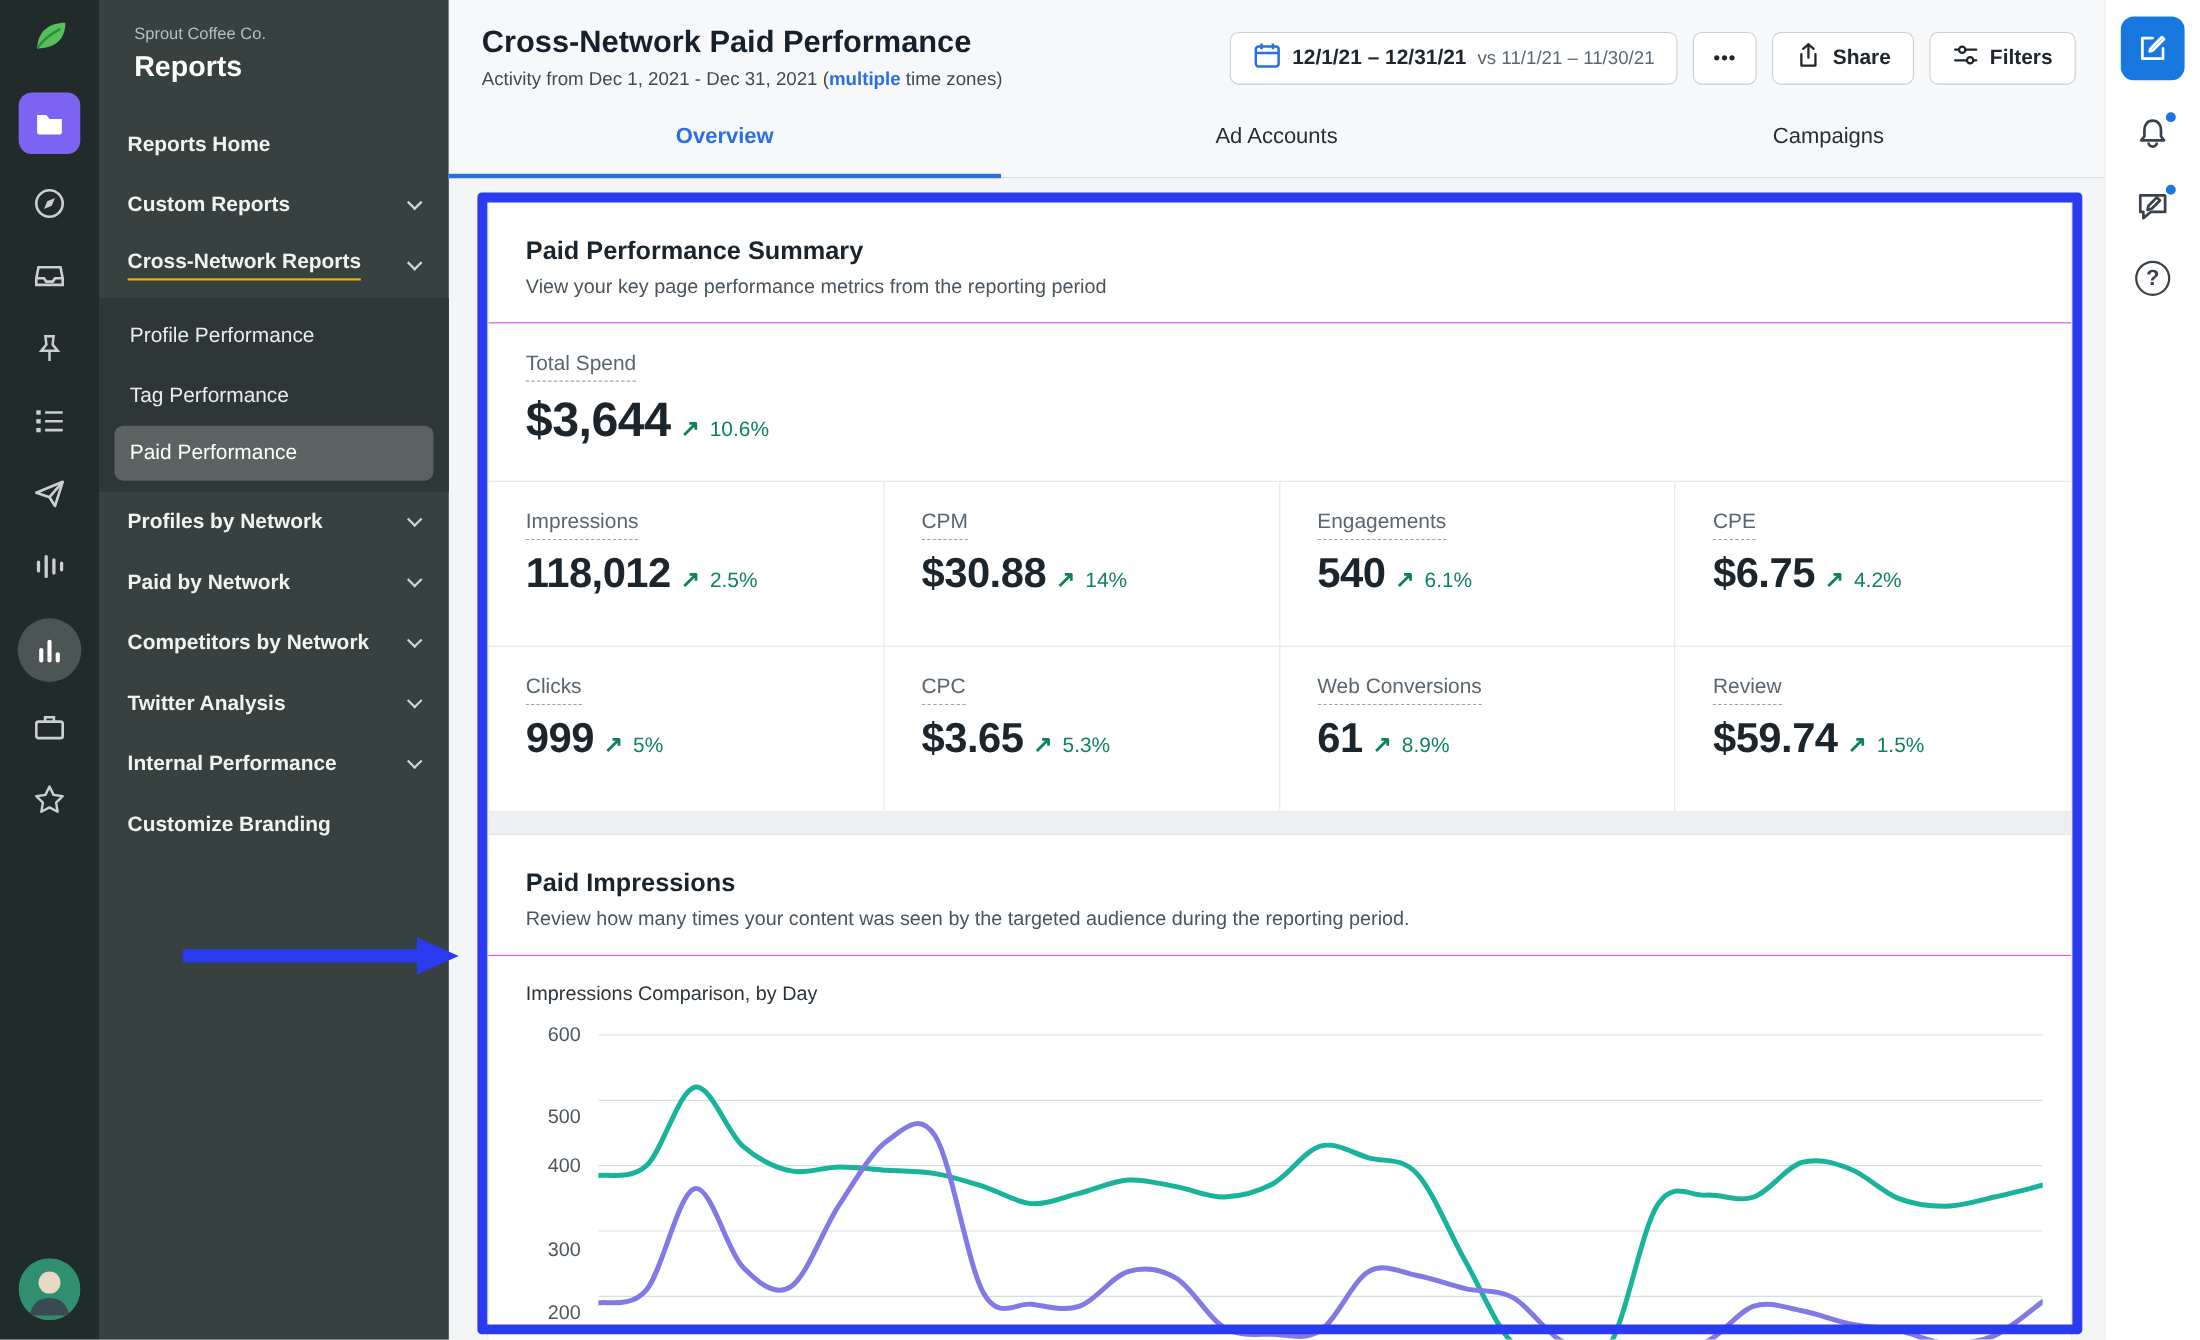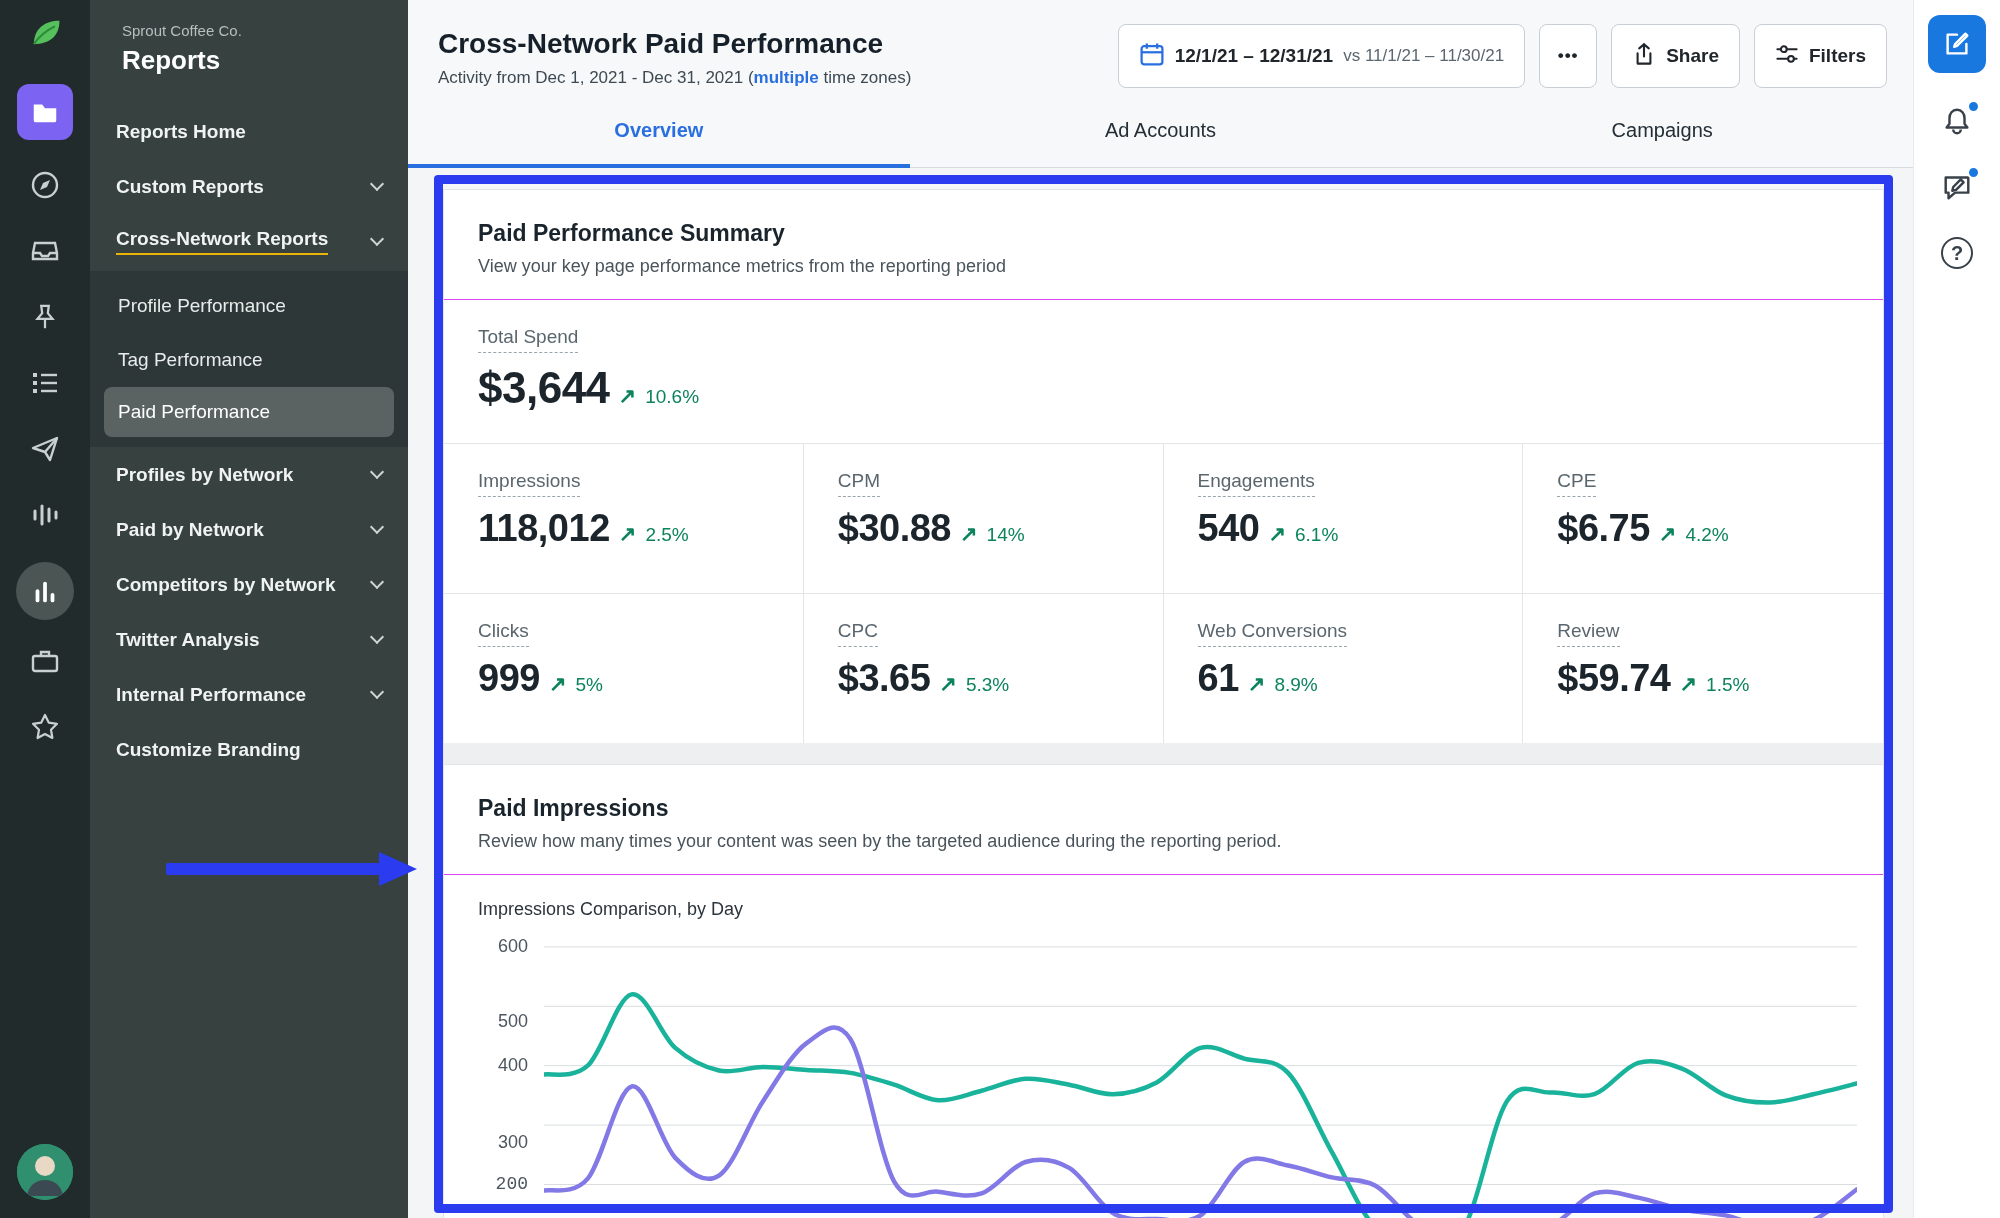--- a/index.html
+++ b/index.html
@@ -28,27 +28,27 @@
   .item { height:55px; display:flex; align-items:center; justify-content:space-between; padding:0 26px; font-size:19px; font-weight:700; cursor:pointer; color:#f0f3f2; }
   .item .lbl { white-space:nowrap; }
   .item.section-active .lbl { border-bottom:2px solid #eab308; padding-bottom:3px; }
   .chev { width:10px; height:10px; border-right:2.5px solid #cfd6d5; border-bottom:2.5px solid #cfd6d5; transform:rotate(45deg); margin-top:-6px; flex-shrink:0; }
   .subgroup { background:#2d3737; padding:8px 0 10px; margin-top:2px; }
   .subitem { height:54px; display:flex; align-items:center; padding:0 28px; font-size:19px; font-weight:400; color:#e8ecea; cursor:pointer; }
   .subitem.selected { background:#5a6361; border-radius:8px; margin:0 14px; padding:0 14px; height:50px; color:#ffffff; }
 
   
   .main { flex:1; min-width:0; display:flex; flex-direction:column; }
-  .page-header { display:flex; align-items:flex-end; padding:16px 26px 6px 30px; background:#f7f8f9; }
+  .page-header { display:flex; align-items:center; padding:16px 26px 6px 30px; background:#f7f8f9; }
   .ph-left { flex:1; min-width:0; }
   .page-title { font-size:28px; font-weight:700; color:#16202a; margin:6px 0 8px; }
   .activity { font-size:17px; color:#3e4a53; }
   .activity .link { color:#2a6fe0; font-weight:700; cursor:pointer; }
   .ph-right { display:flex; gap:14px; align-items:center; margin-top:8px; }
-  .btn { height:64px; border:1px solid #c9cfd4; border-radius:8px; background:#fff; font-weight:700; font-size:19px; color:#20262b; display:flex; align-items:center; gap:10px; padding:0 20px; cursor:pointer; font-family:inherit; }
+  .btn { height:48px; border:1px solid #c9cfd4; border-radius:8px; background:#fff; font-weight:700; font-size:19px; color:#20262b; display:flex; align-items:center; gap:10px; padding:0 20px; cursor:pointer; font-family:inherit; }
   .btn .muted { font-weight:400; color:#5b6770; font-size:17px; }
   .btn-more { width:58px; justify-content:center; padding:0; font-size:17px; letter-spacing:1px; }
 
   .tabbar { display:flex; background:#f7f8f9; border-bottom:1px solid #d8dcdf; height:74px; }
   .tab { flex:1; display:flex; align-items:center; justify-content:center; font-size:20px; color:#232e36; position:relative; cursor:pointer; }
   .tab.active { color:#2a6fe0; font-weight:700; }
   .tab.active::after { content:""; position:absolute; left:0; right:0; bottom:-1px; height:4px; background:#2a6fe0; }
 
   .content { flex:1; padding:21px 29px 0 35px; overflow:hidden; }
   .card { background:#ffffff; border:1px solid #e2e5e7; }
@@ -380,21 +380,21 @@
 
         <div class="card-sec">
           <div class="sec-title">Paid Impressions</div>
           <div class="sec-sub">Review how many times your content was seen by the targeted audience during the reporting period.</div>
         </div>
 
         <div class="chart-wrap">
           <div class="chart-label">Impressions Comparison, by Day</div>
           <div class="chart-plot">
             <div class="yticks" id="chart-yticks">
-                <div class="ytick" style="top: 236px; font-family: Liberation Mono, monospace;">200</div>
+                <div class="ytick" style="top: 251px;">200</div>
                 <div class="ytick" style="top: 194px; text-align: right;">300</div>
                 <div class="ytick" style="top: 116.723px;">400</div>
                 <div class="ytick" style="top: 73px;">500</div>
                 <div class="ytick" style="top: -2.08911px;">600</div>
               </div>
             <svg id="chart-svg" viewBox="0 0 1000 300" preserveAspectRatio="none">
                 <line x1="0" x2="1000" y1="246.5" y2="246.5" class="gridline"></line>
                 <line x1="0" x2="1000" y1="187.1" y2="187.1" class="gridline"></line>
                 <line x1="0" x2="1000" y1="127.7" y2="127.7" class="gridline"></line>
                 <line x1="0" x2="1000" y1="68.3" y2="68.3" class="gridline"></line>

